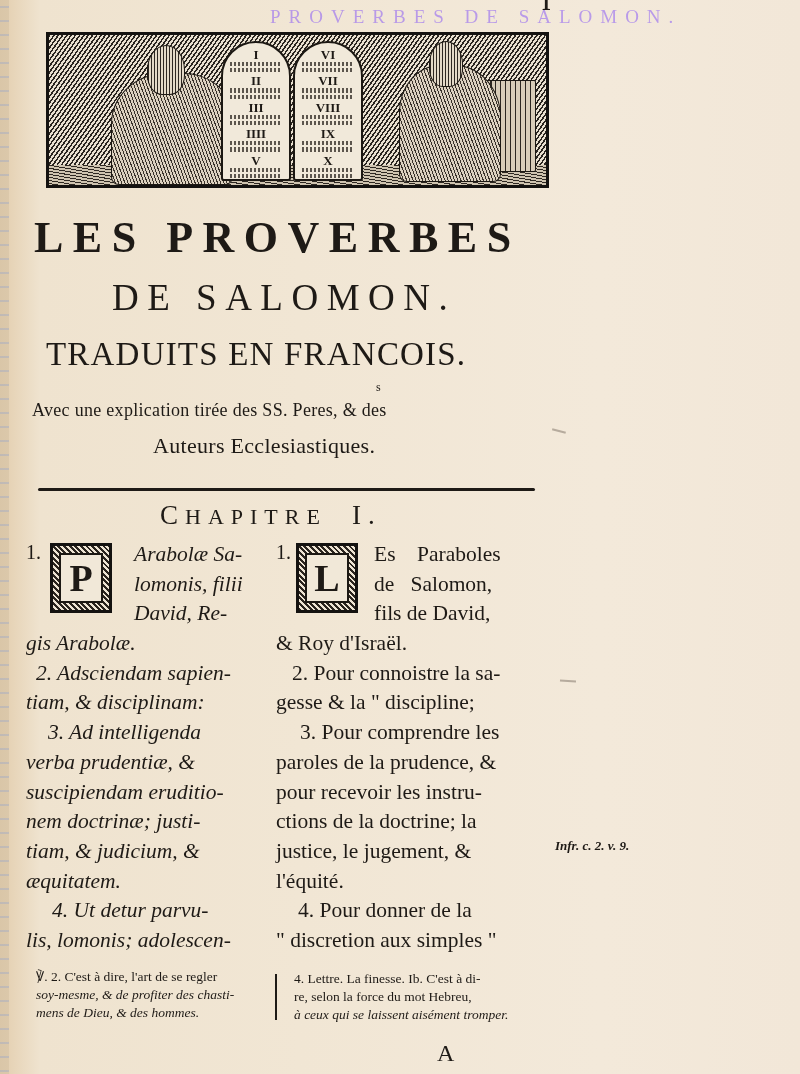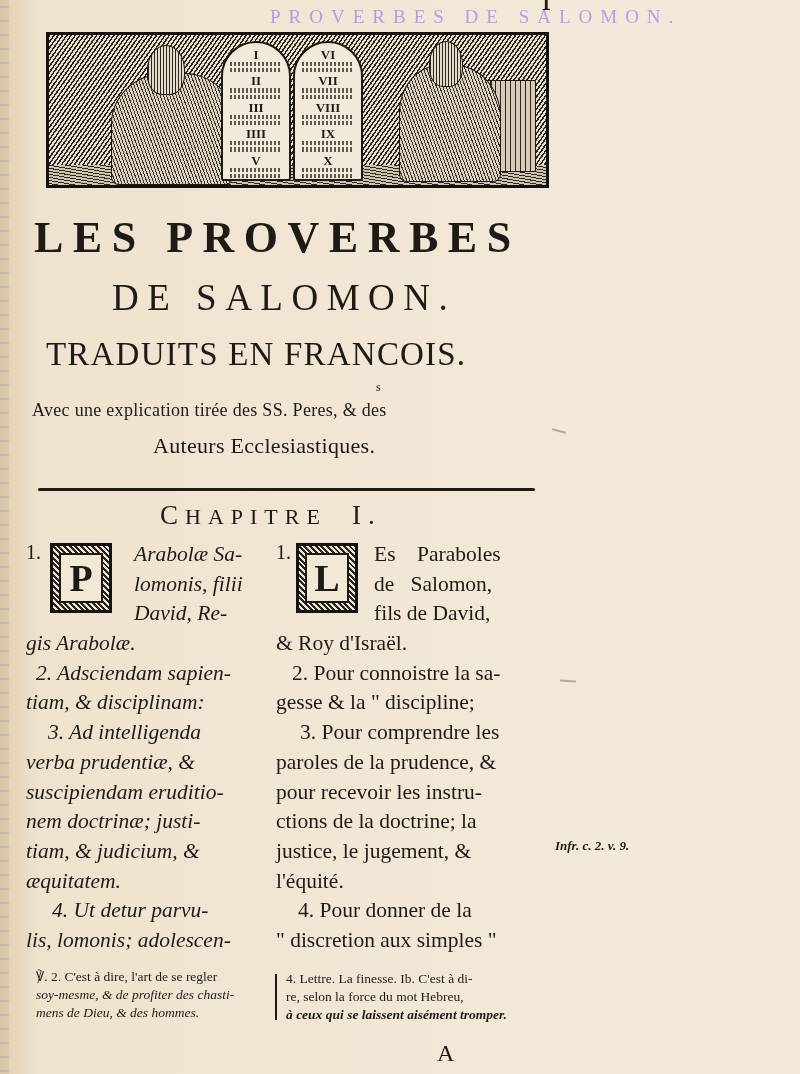--- a/index.html
+++ b/index.html
@@ -42,21 +42,21 @@
   .fr{left:276px;top:540px;width:272px;}
   .dropcap{position:absolute;width:62px;height:70px;border:3px solid #141210;box-sizing:border-box;
     background:repeating-linear-gradient(45deg,#2a241e 0 2px,#eee4d3 2px 4px);display:flex;align-items:center;justify-content:center;}
   .dropcap .inner{width:40px;height:46px;background:#f1e8d8;border:2px solid #1c1813;display:flex;align-items:center;justify-content:center;
     font-size:38px;font-style:normal;font-weight:bold;font-family:"Liberation Serif",serif;}
   .dc-lat{left:50px;top:543px;} .dc-fr{left:296px;top:543px;}
   .vnum{position:absolute;font-style:normal;font-size:20px;}
   .note{position:absolute;font-size:13.5px;line-height:18px;}
   .note .ln{display:block;white-space:nowrap;}
   .note-l{left:36px;top:968px;}
-  .note-r{left:286px;top:970px;}
+  .note-r{left:294px;top:970px;}
   .vbar{position:absolute;left:275px;top:974px;width:2px;height:46px;background:#1e1a16;}
   .marg{position:absolute;left:555px;top:838px;font-size:13px;font-style:italic;font-weight:bold;white-space:nowrap;}
   .sig{position:absolute;left:437px;top:1040px;font-size:24px;}
   .i{font-style:italic;}
   .scratch{position:absolute;height:1.5px;background:#7a6e62;opacity:.5;transform:rotate(15deg);}
 </style>
 </head>
 <body>
 
 <div class="edge"></div>
@@ -167,16 +167,16 @@
 
 <div class="note note-l">
   <span class="ln">℣. 2. C'est à dire, l'art de se regler</span>
   <span class="ln i">soy-mesme, &amp; de profiter des chasti-</span>
   <span class="ln i">mens de Dieu, &amp; des hommes.</span>
 </div>
 <div class="vbar"></div>
 <div class="note note-r">
   <span class="ln">4. Lettre. La finesse. Ib. C'est à di-</span>
   <span class="ln">re, selon la force du mot Hebreu,</span>
-  <span class="ln i" style="font-weight:bold">à ceux qui se laissent aisément tromper.</span>
+  <span class="ln i" style="font-weight:normal">à ceux qui se laissent aisément tromper.</span>
 </div>
 
 <div class="sig">A</div>
 
 </body></html>

